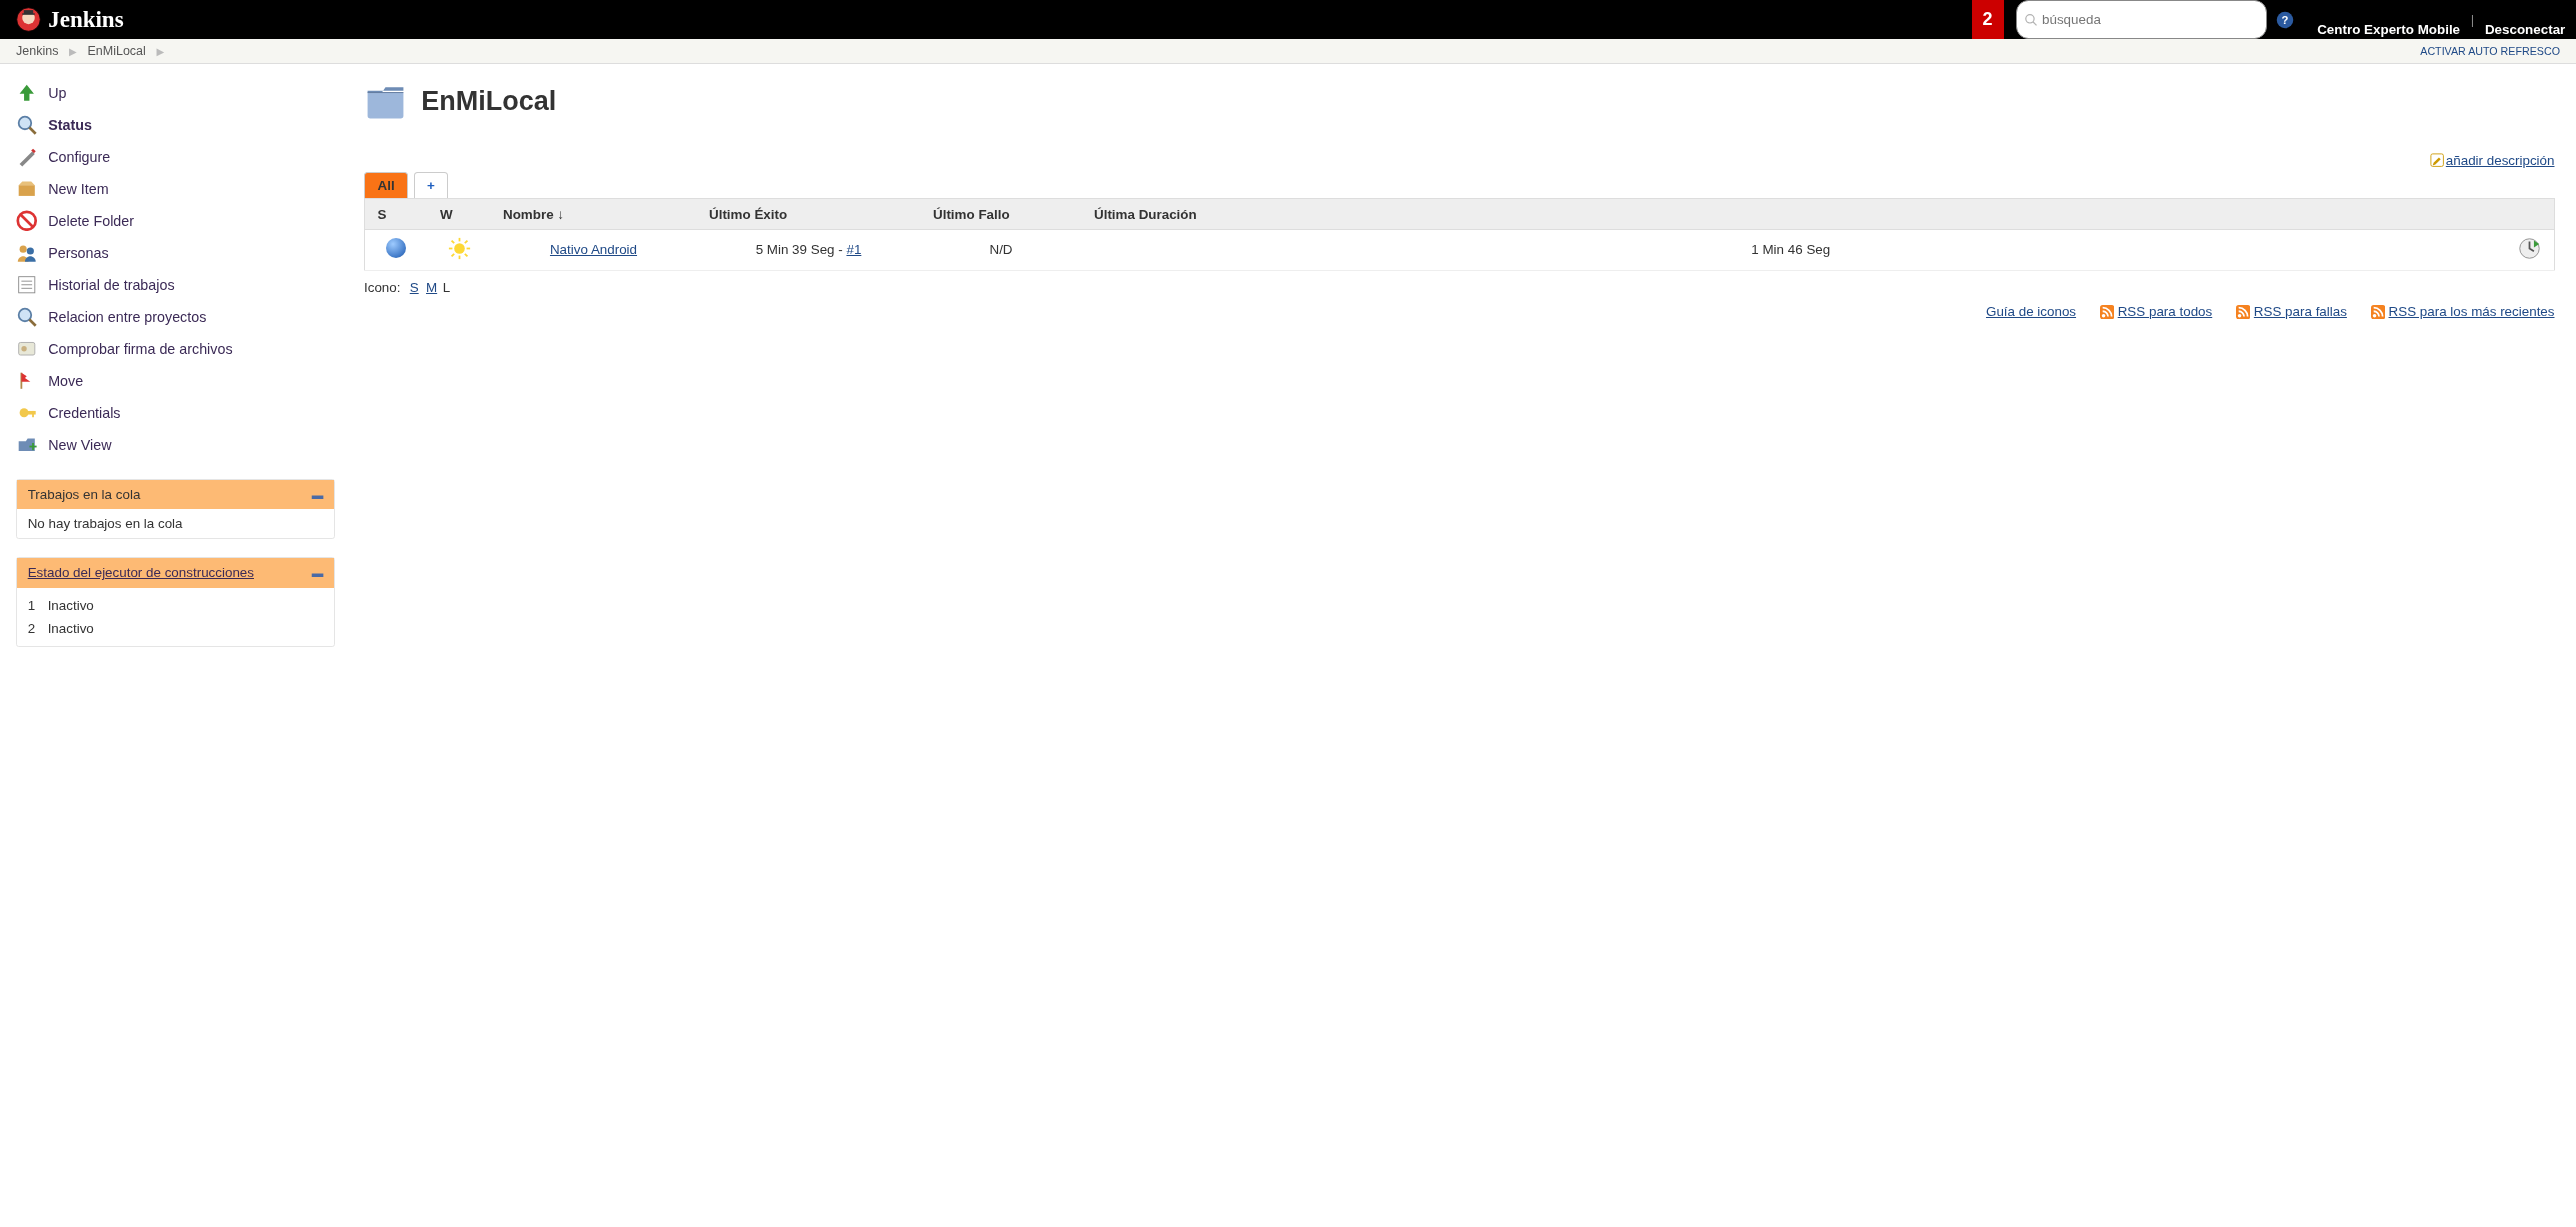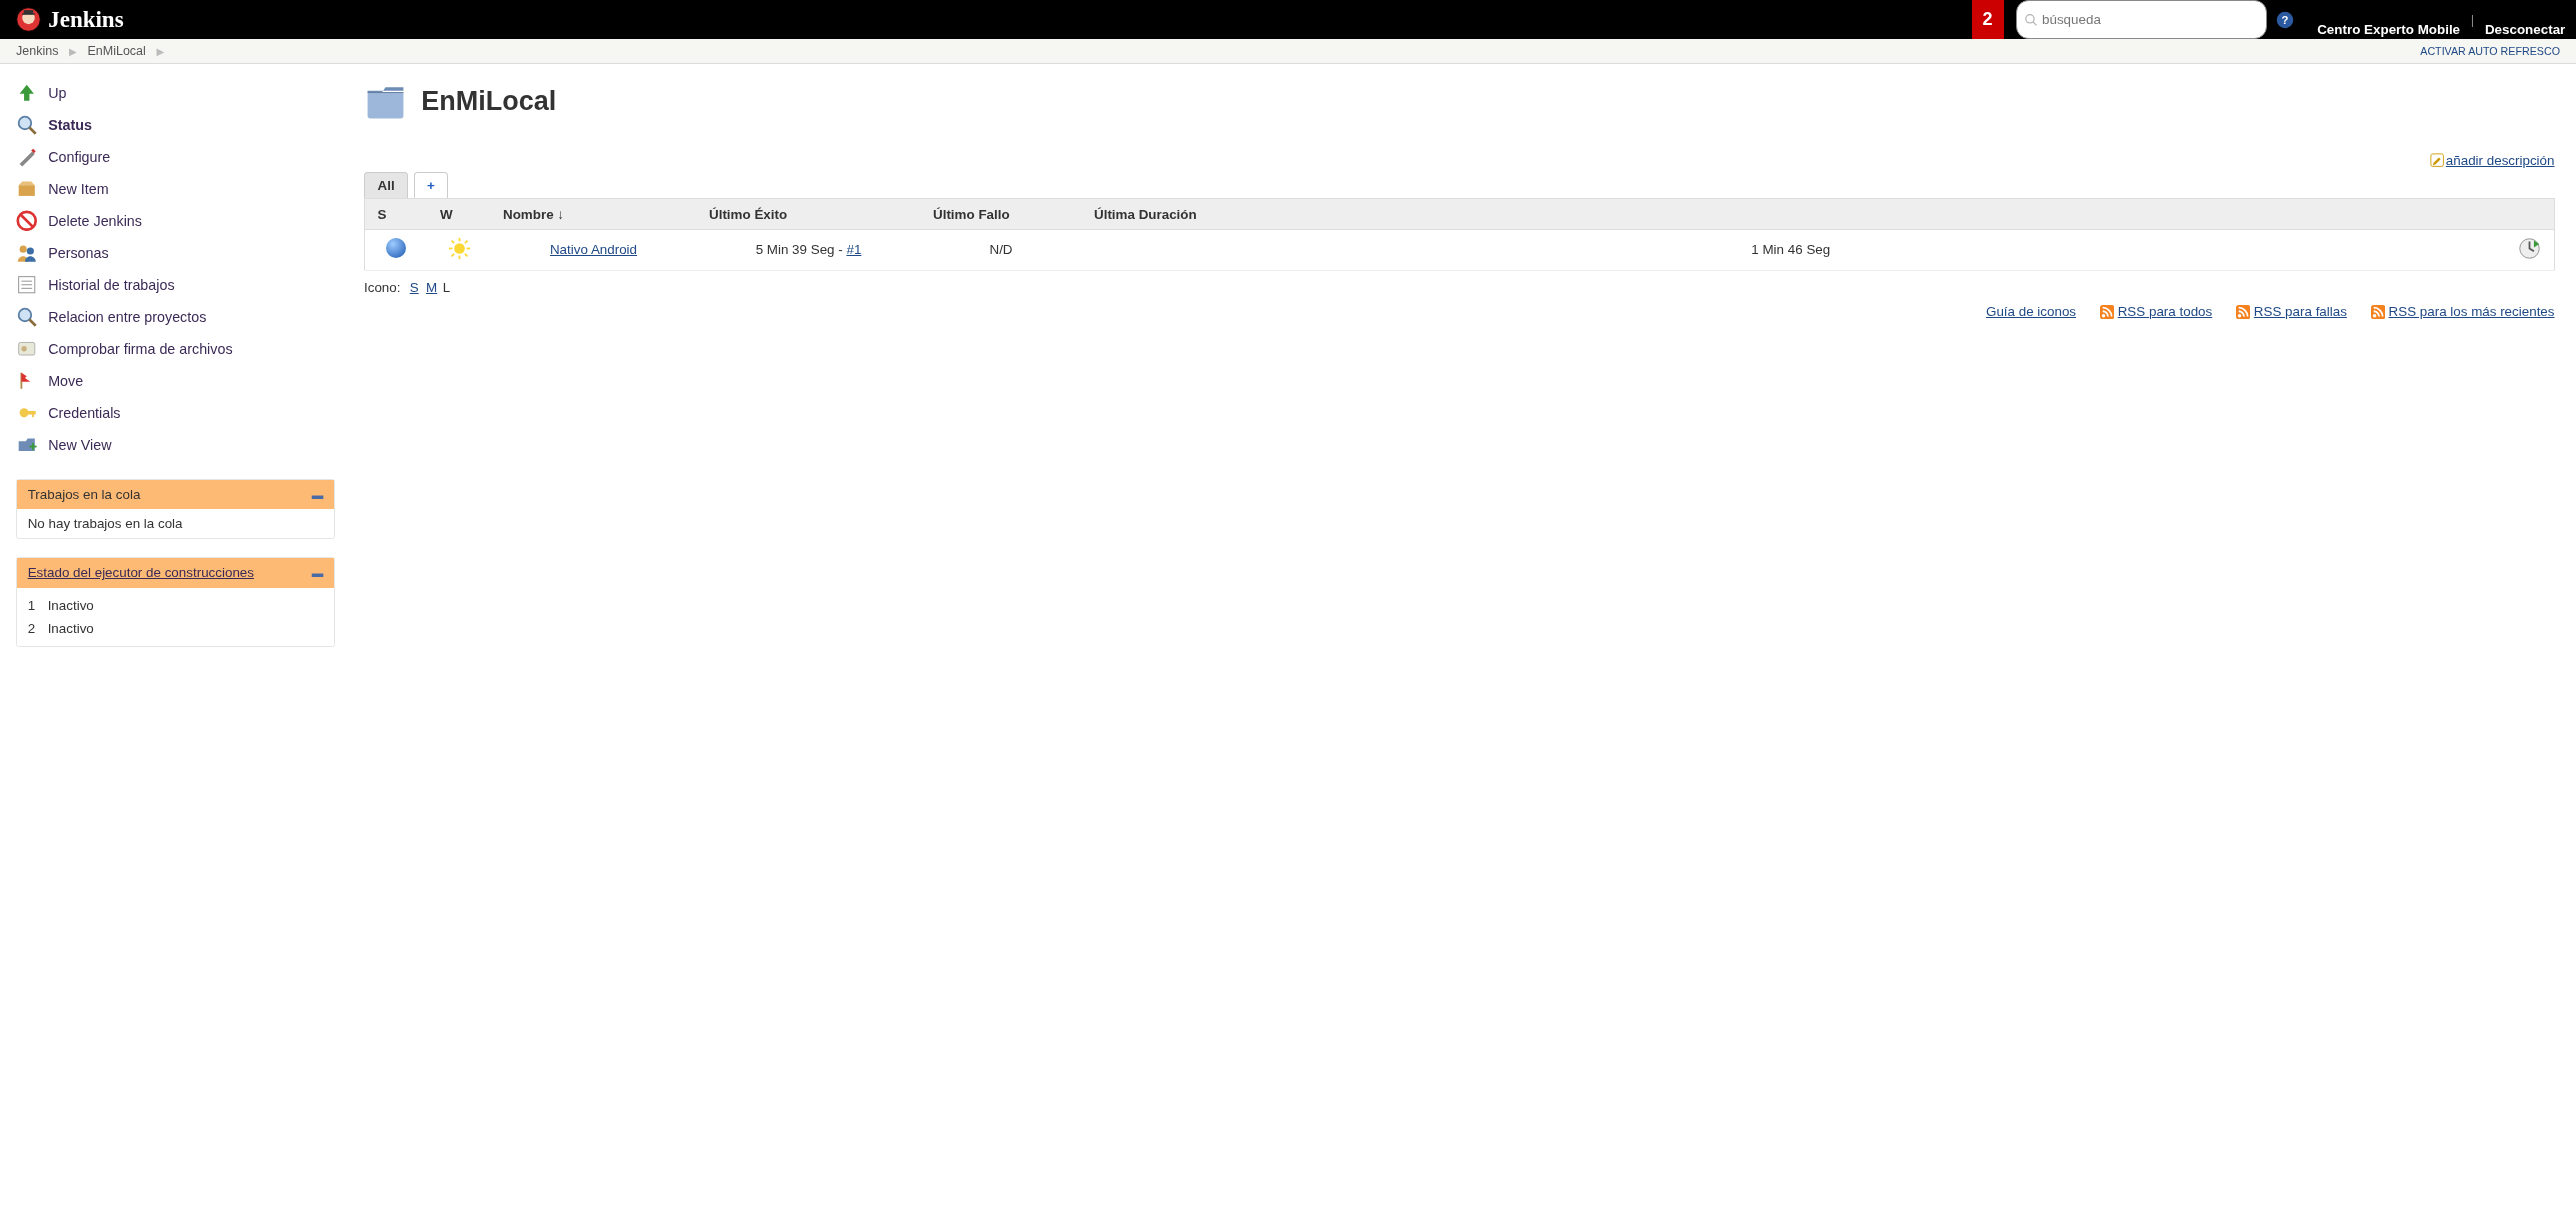--- a/index.html
+++ b/index.html
@@ -80,21 +80,21 @@
 
   #add-desc { text-align:right; margin:30px 0 3.6px; font-size:13.4px; }
   #add-desc svg{width:14.3px;height:14.3px;vertical-align:-2.7px;margin-right:1.8px;}
 
   
   .tabs { display:flex; gap:5.4px; margin-top:3.6px; }
   .tab {
     border:0.9px solid #ccc; border-bottom:none; border-radius:3.6px 3.6px 0 0;
     padding:5.4px 12.5px; font-size:13.4px; cursor:pointer; background:#fff;
   }
-  .tab.active { font-weight:bold; background:#e5e5e5; }
+  .tab.active { font-weight:bold; background:#f97316; }
   .tab.add { color:#2060c0; font-weight:bold; }
 
   
   table.jobs { width:100%; border-collapse:collapse; border:0.9px solid #ddd; }
   table.jobs thead th {
     background:#eee; text-align:left; padding:7.2px 12.5px; font-size:13.4px; font-weight:bold;
     border-bottom:0.9px solid #ddd;
   }
   table.jobs tbody td {
     padding:7.2px 12.5px; font-size:13.4px; border-bottom:0.9px solid #eee; vertical-align:middle;text-align:center;
@@ -192,21 +192,21 @@
             </svg>
           </span>
           <span class="lbl">New Item</span>
         </div>
         <div class="task">
           <span class="ticon">
             <svg viewBox="0 0 24 24" width="21.5" height="21.5">
               <use href="#delete-icon"></use>
             </svg>
           </span>
-          <span class="lbl">Delete Jenkins</span>
+          <span class="lbl">Delete Folder</span>
         </div>
         <div class="task">
           <span class="ticon">
             <svg viewBox="0 0 24 24" width="21.5" height="21.5">
               <use href="#people-icon"></use>
             </svg>
           </span>
           <span class="lbl">Personas</span>
         </div>
         <div class="task">

